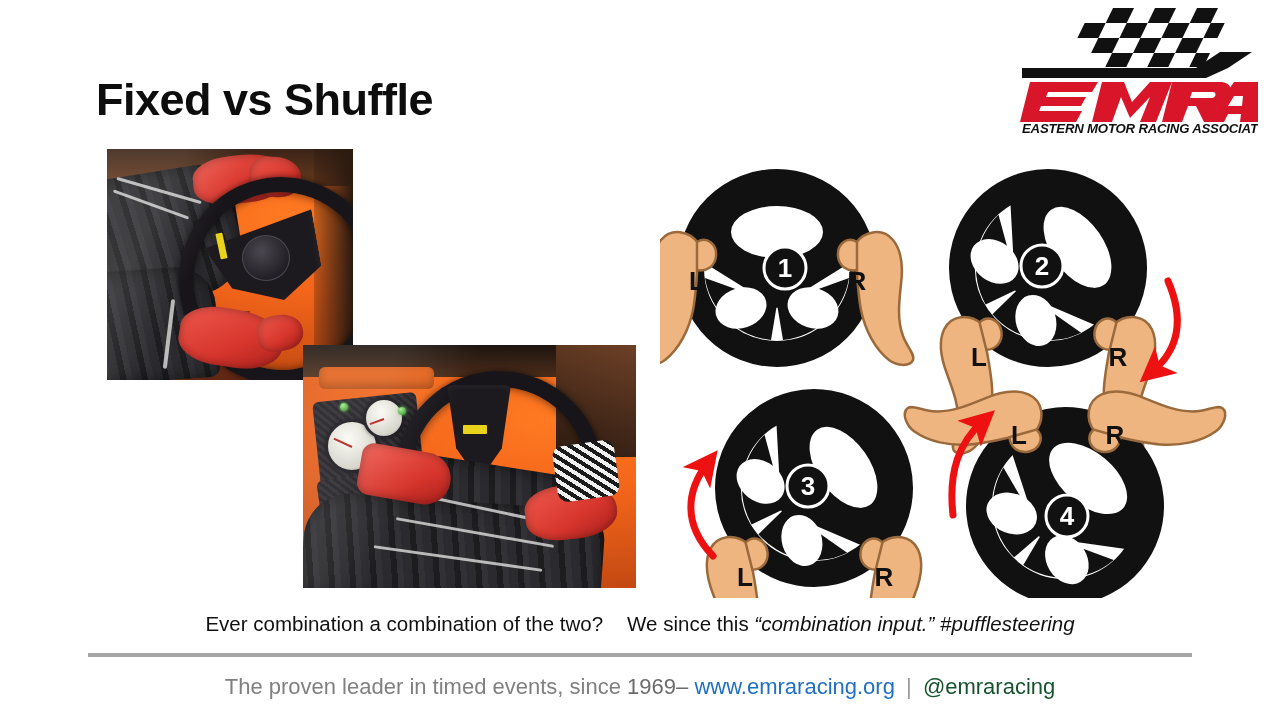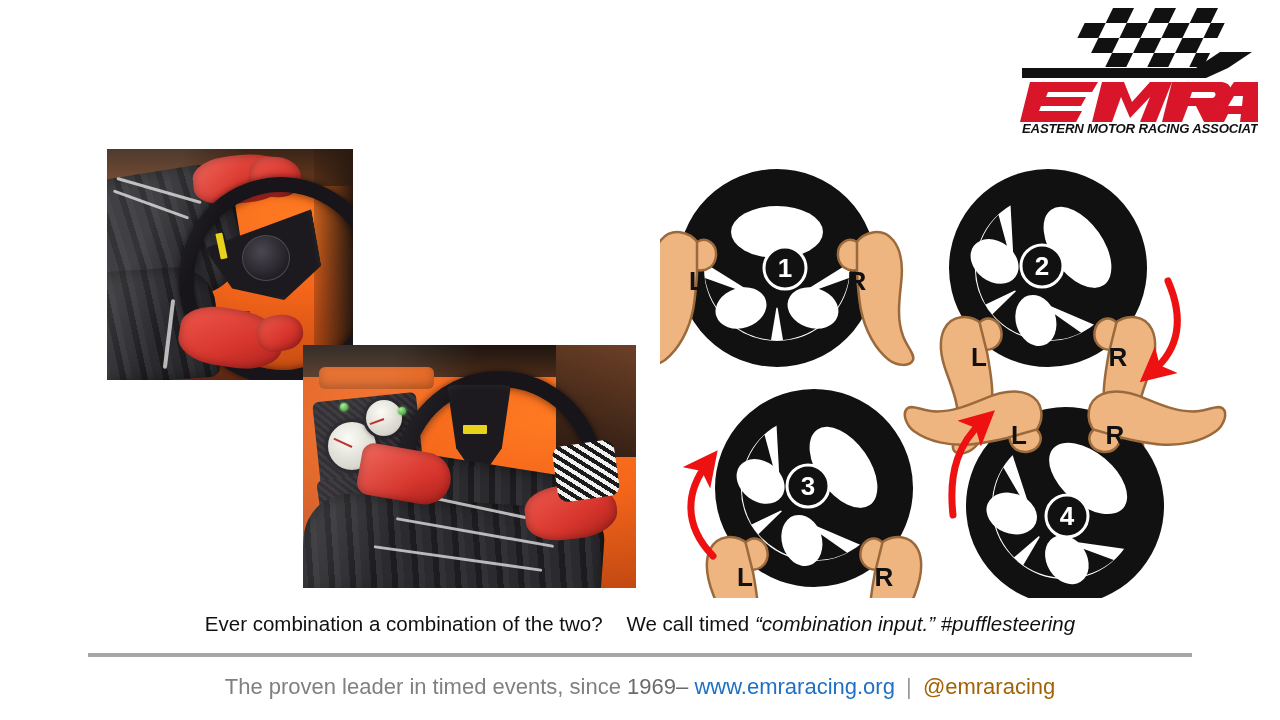--- a/index.html
+++ b/index.html
@@ -195,27 +195,28 @@
     text-align: center;
     font-size: 22px;
     color: #808080;
     white-space: nowrap;
   }
   .footer .b { font-weight: normal; color: #6b6b6b; }
   .footer .link {
     color: #1f6fc4;
   }
   .footer .sep { color: #9a9a9a; padding: 0 5px; }
-  .footer .handle { color: #a16207; }
+  .footer .handle { color: #14532d; }
 </style>
 </head>
 <body>
 
 <div class="slide">
 
+  <div class="title">Fixed vs Shuffle</div>
 
   <div class="logo">
     <svg width="238" height="130" viewBox="0 0 238 130" xmlns="http://www.w3.org/2000/svg">
 
       <g transform="translate(56,2)">
         <g transform="skewX(-26)">
           <rect x="38" y="2" width="21" height="15" fill="#111"></rect>
           <rect x="80" y="2" width="21" height="15" fill="#111"></rect>
           <rect x="122" y="2" width="21" height="15" fill="#111"></rect>
           <rect x="17" y="17" width="21" height="15" fill="#111"></rect>
@@ -409,21 +410,21 @@
         <circle cx="2" cy="10" r="21" fill="#111" stroke="#ffffff" stroke-width="3"></circle>
         <text x="2" y="19" font-size="26" font-weight="bold" font-family="'Liberation Sans', sans-serif" fill="#ffffff" text-anchor="middle">4</text>
       </g>
       <g>
         <path d="M293 347 C288 302 300 274 322 254" fill="none" stroke="#ee1111" stroke-width="7" stroke-linecap="round" marker-end="url(#arrowhead)"></path>
       </g>
     </svg>
   </div>
 
   <div class="caption">
-    <span>Ever combination a combination of the two?</span><span class="gap"></span><span class="gap"></span><span>We call timed</span>
+    <span>Ever combination a combination of the two?</span><span class="gap"></span><span class="gap"></span><span>We since this</span>
     <span class="it">“combination input.”</span>
     <span class="it">#pufflesteering</span>
   </div>
 
   <div class="divider"></div>
 
   <div class="footer">
     <span>The proven leader in timed events, since</span>
     <span class="b">1969</span><span class="b">–</span>
     <span class="link">www.emraracing.org</span>

